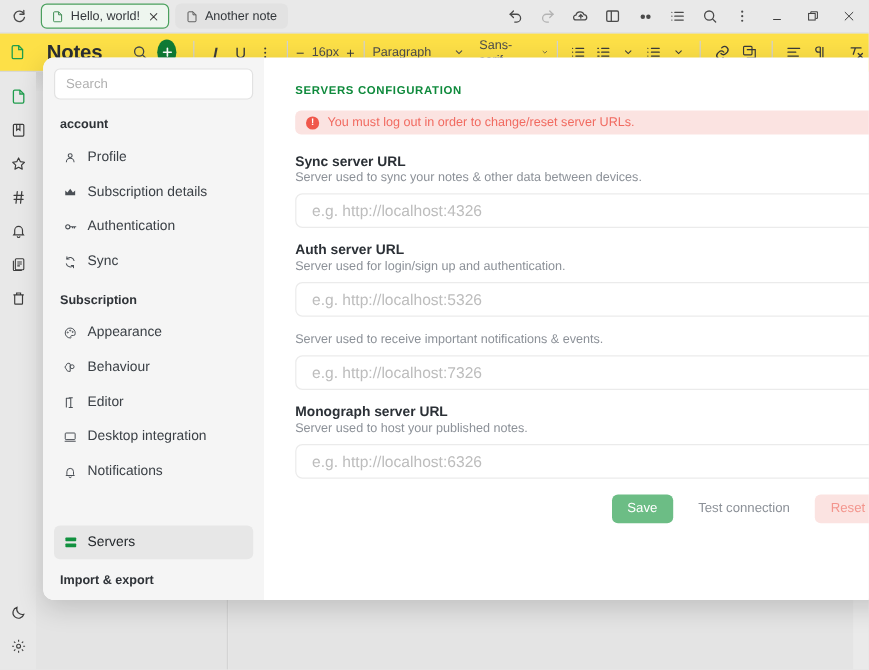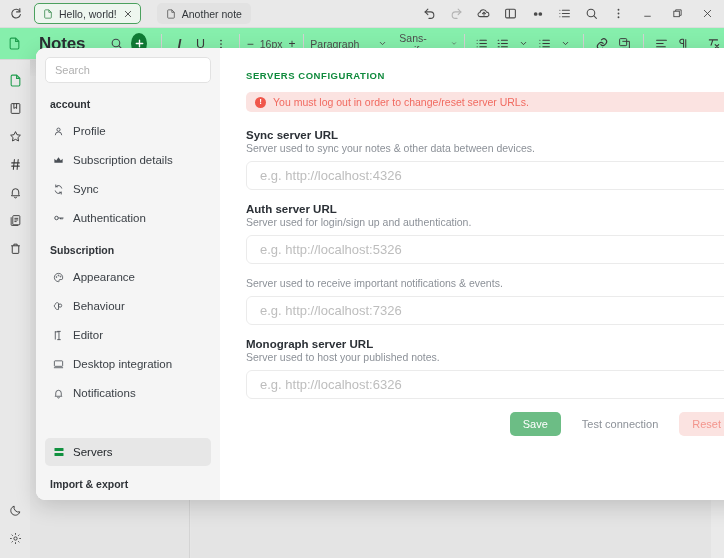--- a/index.html
+++ b/index.html
@@ -14,40 +14,40 @@
   
   .titlebar {
     position: absolute; left: 0; top: 0; width: 724px; height: 28px;
     background: #e9e9e9; display: flex; align-items: center;
     border-bottom: 1px solid #dcdcdc;
   }
   .refresh-btn {
     width: 26px; height: 26px; display: flex; align-items: center; justify-content: center;
     color: #4a4a4a; margin-left: 2px;
   }
-  .tabs { display: flex; align-items: flex-end; gap: 16px; margin-left: 6px; flex: 1; }
+  .tabs { display: flex; align-items: flex-end; gap: 5px; margin-left: 6px; flex: 1; }
   .tab {
     height: 21px; display: flex; align-items: center; gap: 6px;
     padding: 0 9px; border-radius: 5px; background: #e2e2e2;
     font-size: 10.5px; color: #32363a; white-space: nowrap;
   }
   .tab.active { background: #eef6ef; border: 1px solid #4ba15e; padding: 0 8px; }
   .tab .tab-icon { display: flex; align-items: center; color: #3e8e53; }
   .tab:not(.active) .tab-icon { color: #5a5a5a; }
   .tab .tab-close { color: #3c3c3c; display: flex; align-items: center; margin-left: 1px; }
   .win-ctrls { display: flex; align-items: center; gap: 0; margin-right: 2px; }
   .win-btn { width: 30px; height: 26px; display: flex; align-items: center; justify-content: center; color: #3a3a3a; }
   .tb-icons { display: flex; align-items: center; gap: 0; }
   .tb-ic { width: 27px; height: 26px; display: flex; align-items: center; justify-content: center; color: #4a4a4a; }
   .tb-ic.dim { color: #b3b3b3; }
 
   
   .toolbar2 {
     position: absolute; left: 0; top: 28px; width: 724px; height: 32px;
-    background: #86efac; display: flex; align-items: center;
+    background: #fde047; display: flex; align-items: center;
     border-bottom: 1px solid #d8d8d8;
   }
   .t2-rail { width: 38px; height: 32px; display: flex; align-items: center; justify-content: center; }
   .t2-notes-title { font-size: 17px; font-weight: bold; color: #2a2e33; margin-left: 10px; letter-spacing: -0.2px; }
   .t2-search { margin-left: 25px; display: flex; align-items: center; color: #41464b; }
   .plus-btn {
     width: 21px; height: 21px; border-radius: 50%; background: #0f7b35;
     display: flex; align-items: center; justify-content: center;
     color: #fff; font-size: 15px; margin-left: 8px; line-height: 1;
   }
@@ -453,36 +453,36 @@
       <div class="side-item">
         <span class="s-ic">
             <svg width="11" height="11" viewBox="0 0 24 24" fill="currentColor">
               <path d="M3 8l4 4 5-7 5 7 4-4v9H3z"></path>
             </svg>
           </span>
         <span>Subscription details</span>
       </div>
       <div class="side-item">
         <span class="s-ic">
+            <svg width="12" height="12" viewBox="0 0 24 24" fill="none" stroke="currentColor" stroke-width="1.9">
+              <circle cx="7" cy="12" r="3.5"></circle>
+              <path d="M10.5 12H21M18 12v3M15 12v2.5"></path>
+            </svg>
+          </span>
+        <span>Authentication</span>
+      </div>
+      <div class="side-item">
+        <span class="s-ic">
             <svg width="11" height="11" viewBox="0 0 24 24" fill="none" stroke="currentColor" stroke-width="1.9" stroke-linecap="round">
               <path d="M19 9a7.5 7.5 0 0 0-13-3"></path>
               <path d="M5 15a7.5 7.5 0 0 0 13 3"></path>
               <path d="M6 2v4h4M18 22v-4h-4"></path>
             </svg>
           </span>
         <span>Sync</span>
-      </div>
-      <div class="side-item">
-        <span class="s-ic">
-            <svg width="12" height="12" viewBox="0 0 24 24" fill="none" stroke="currentColor" stroke-width="1.9">
-              <circle cx="7" cy="12" r="3.5"></circle>
-              <path d="M10.5 12H21M18 12v3M15 12v2.5"></path>
-            </svg>
-          </span>
-        <span>Authentication</span>
       </div>
 
       <div class="grp-title" style="padding-top:11px">Subscription</div>
       <div class="side-item">
         <span class="s-ic">
             <svg width="11" height="11" viewBox="0 0 24 24" fill="none" stroke="currentColor" stroke-width="1.8">
               <path d="M12 3a9 9 0 1 0 0 18c1.5 0 2-1 1.3-2-.7-1.2.2-2.5 1.7-2.5H18a3 3 0 0 0 3-3A9 9 0 0 0 12 3z"></path>
               <circle cx="7.5" cy="11" r="1"></circle>
               <circle cx="12" cy="7.5" r="1"></circle>
               <circle cx="16.5" cy="10" r="1"></circle>

